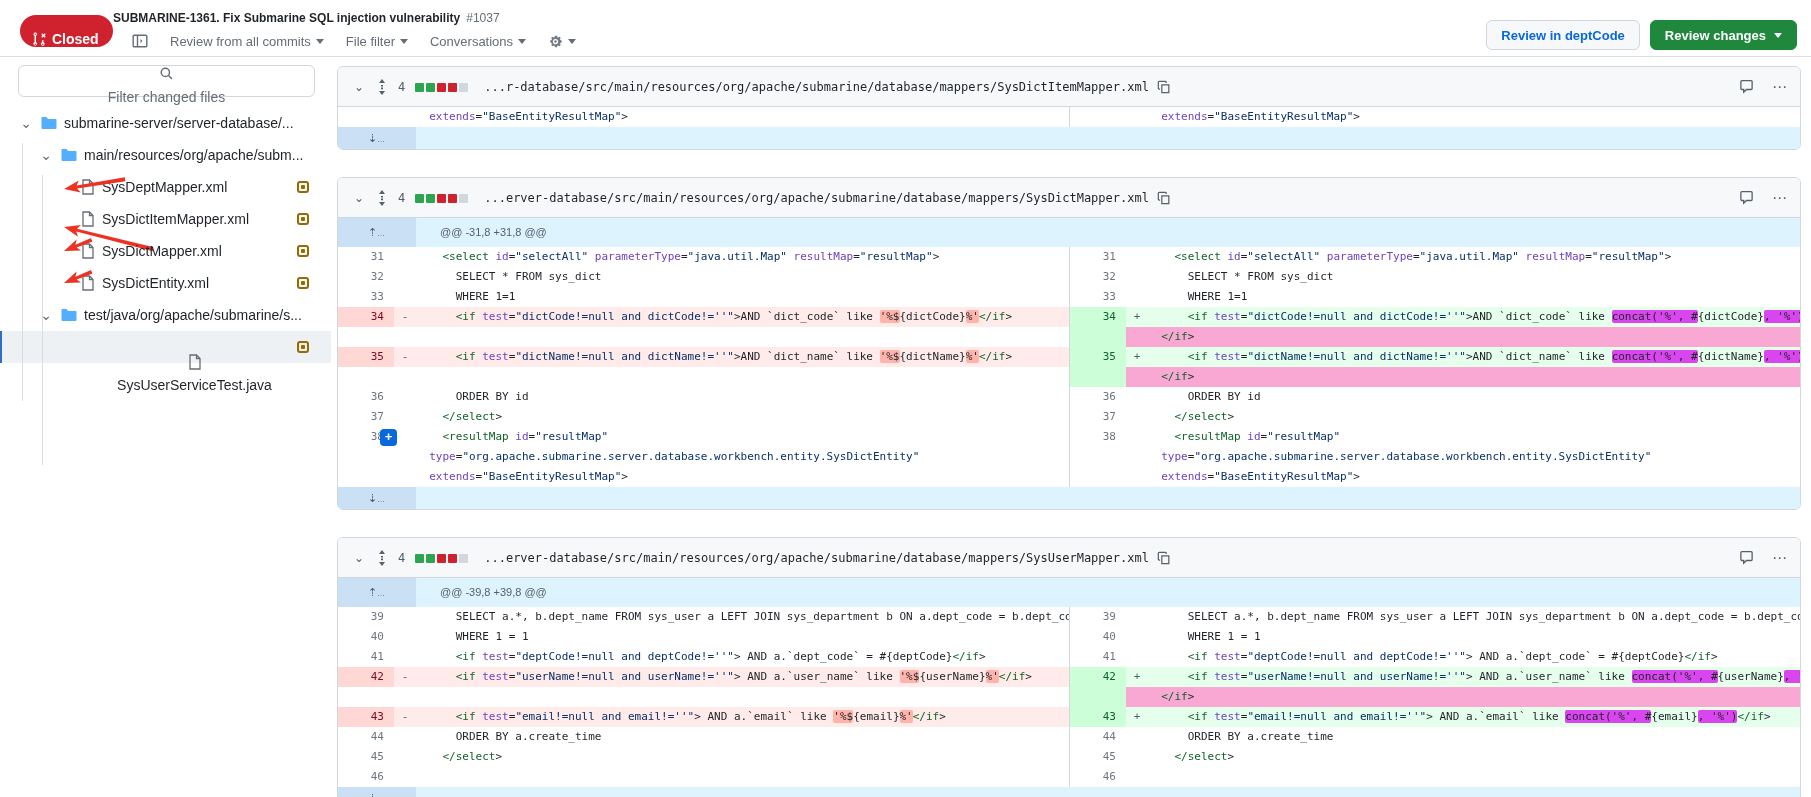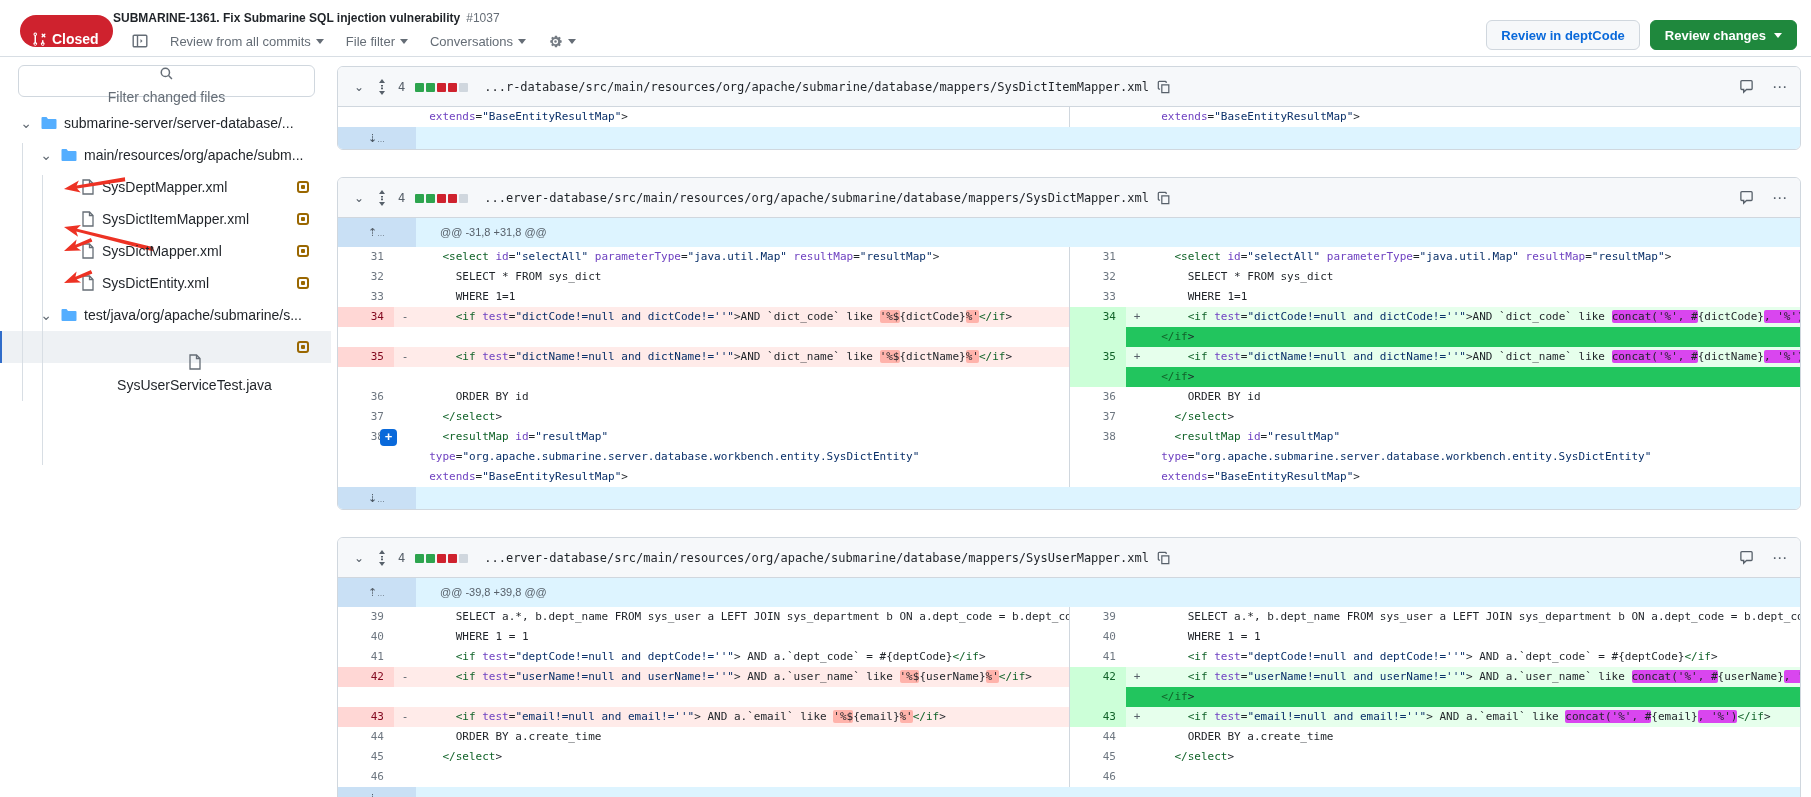--- a/index.html
+++ b/index.html
@@ -64,21 +64,21 @@
   .side { width:50%; }
   .side.right { border-left:1px solid #d0d7de; }
   .drow { display:flex; height:20px; line-height:20px; }
   .dnum { flex:0 0 56px; text-align:right; padding-right:10px; color:#6e7781; cursor:pointer;
     position:relative; }
   .dmark { flex:0 0 22px; text-align:center; color:#57606a; }
   .dcode { flex:1; white-space:pre; overflow:hidden; color:#1f2328; }
   .drow.ctx { background:#fff; }
   .drow.del { background:#ffebe9; } .drow.del .dnum { background:#ffd7d5; color:#82071e; }
   .drow.add { background:#e6ffec; } .drow.add .dnum { background:#ccffd8; color:#116329; }
-  .drow.wrapadd { background:#22c55e; } .drow.wrapadd .dnum { background:#ccffd8; }
+  .drow.wrapadd { background:#f9a8d4; } .drow.wrapadd .dnum { background:#ccffd8; }
   .drow.filler { background:#fff; }
   .hl-del { background:#ffb3ab; border-radius:2px; }
   .hl-add { background:#d946ef; border-radius:2px; }
   .c-t { color:#116329; } .c-a { color:#6f42c1; } .c-s { color:#0a3069; }
   .hunkrow { display:flex; height:29px; line-height:29px; background:#ddf4ff; font-size:11px; }
   .hunkgut { flex:0 0 78px; background:#c9e0f5; color:#57606a; text-align:center; cursor:pointer; }
   .hunktext { color:#57606a; padding-left:24px; white-space:pre; }
   .expandrow { display:flex; height:22px; line-height:22px; background:#ddf4ff; }
   .expandgut { flex:0 0 78px; background:#c9e0f5; color:#45525e; text-align:center; font-size:11px; cursor:pointer; }
   .plusbtn { position:absolute; left:42px; top:2px; width:17px; height:17px; background:#0969da;

